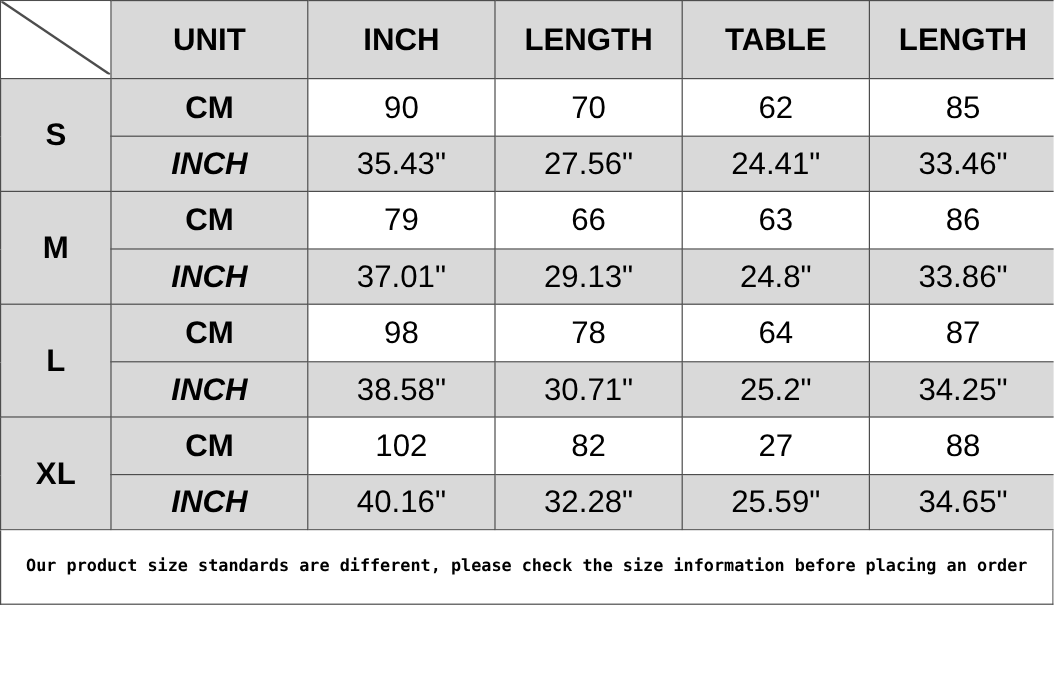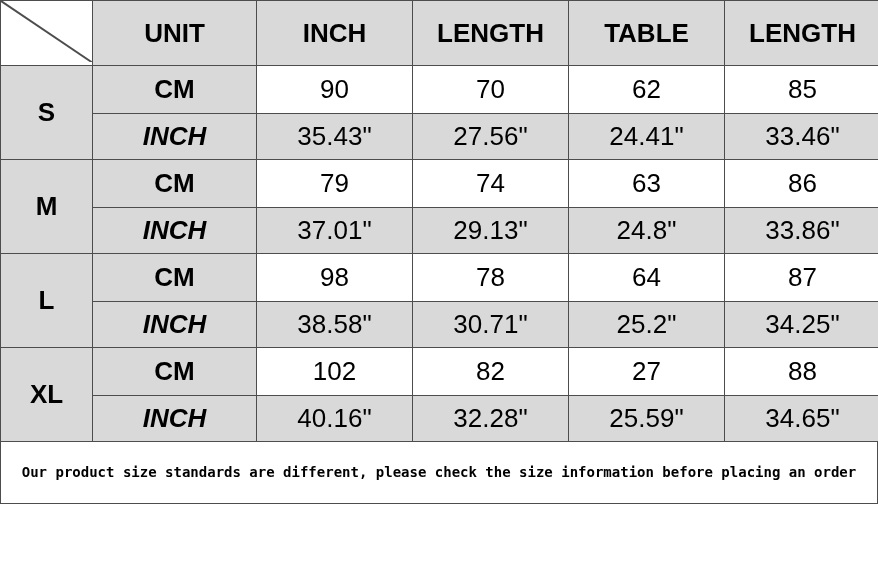--- a/index.html
+++ b/index.html
@@ -154,21 +154,21 @@
         <td class="val">35.43"</td>
         <td class="val">27.56"</td>
         <td class="val">24.41"</td>
         <td class="val">33.46"</td>
       </tr>
 
       <tr class="row-cm">
         <td class="size-cell" rowspan="2">M</td>
         <td class="unit-cell">CM</td>
         <td class="val">79</td>
-        <td class="val">74</td>
+        <td class="val">66</td>
         <td class="val">63</td>
         <td class="val">86</td>
       </tr>
       <tr class="row-inch">
         <td class="unit-cell">INCH</td>
         <td class="val">37.01"</td>
         <td class="val">29.13"</td>
         <td class="val">24.8"</td>
         <td class="val">33.86"</td>
       </tr>

